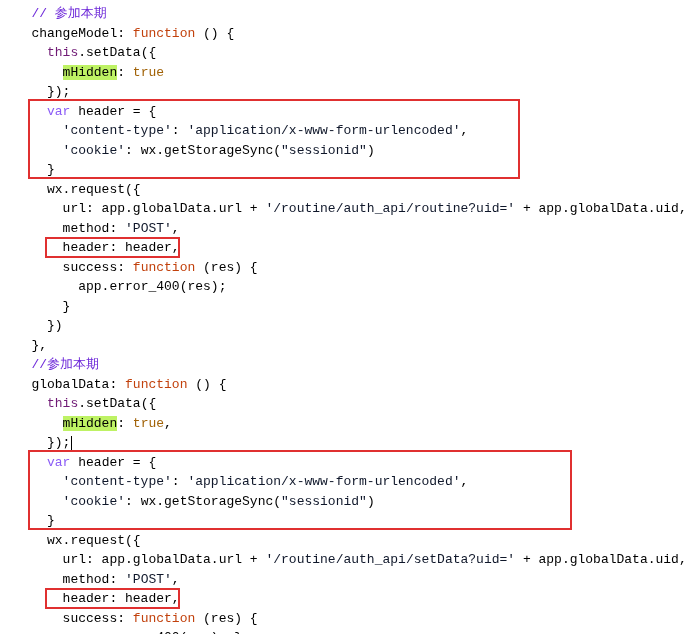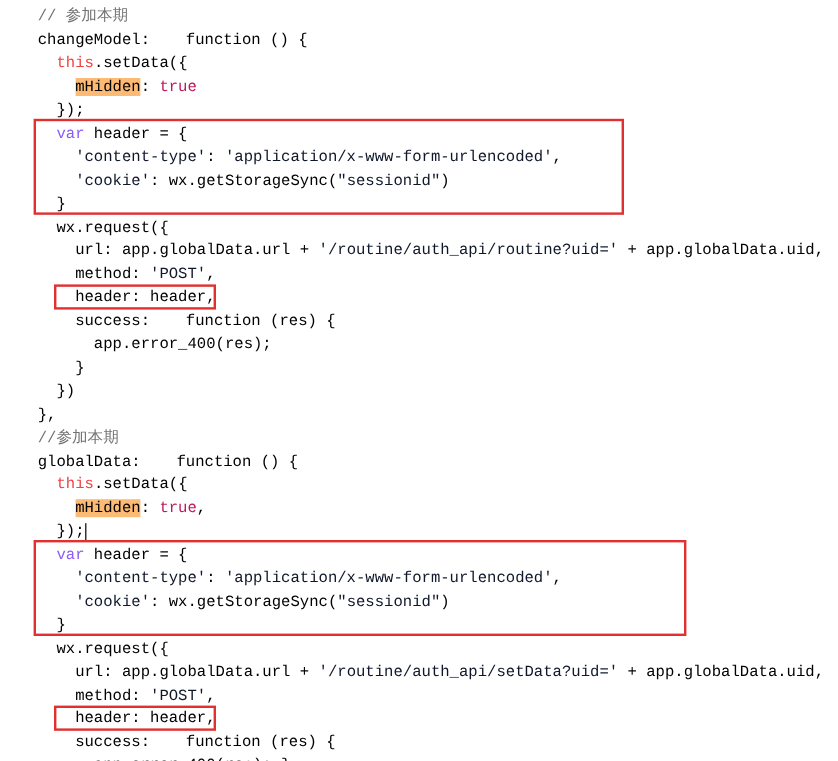--- a/index.html
+++ b/index.html
@@ -13,27 +13,27 @@
     width: 698px;
     position: relative;
   }
   .code-area {
     padding: 4px 8px 8px 8px;
     white-space: pre;
     display: block;
     color: #000;
     position: relative;
   }
-  .c-comment { color: #737373; }
+  .c-comment { color: #6d28d9; }
   .c-key { color: #8b5cf6; }
-  .c-this { color: #ef4444; }
-  .c-fn { color: #000000; margin-left: 22px; }
+  .c-this { color: #701a75; }
+  .c-fn { color: #c2410c; }
   .c-string { color: #0f172a; }
-  .c-bool { color: #be185d; }
-  .c-hl { background: #fdba74; }
+  .c-bool { color: #a16207; }
+  .c-hl { background: #bef264; }
   .red-box {
     position: absolute;
     border: 2px solid #e03030;
     pointer-events: none;
   }
   .cursor-bar { display:inline-block; width:1px; height:14px; background:#000; vertical-align:middle; margin-left:1px;}
 </style>
 </head>
 <body>
 

